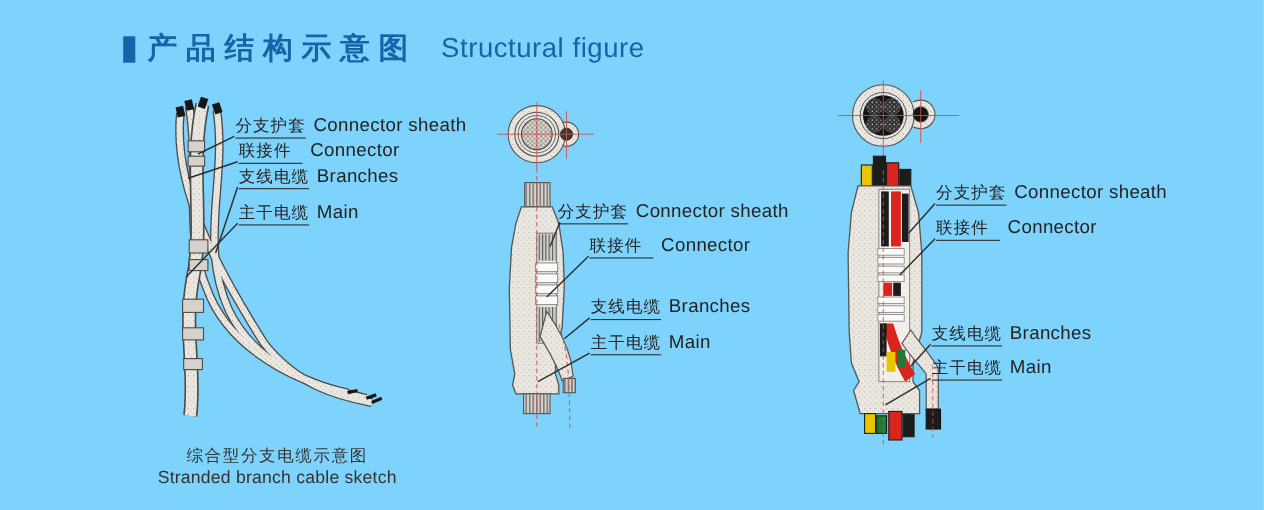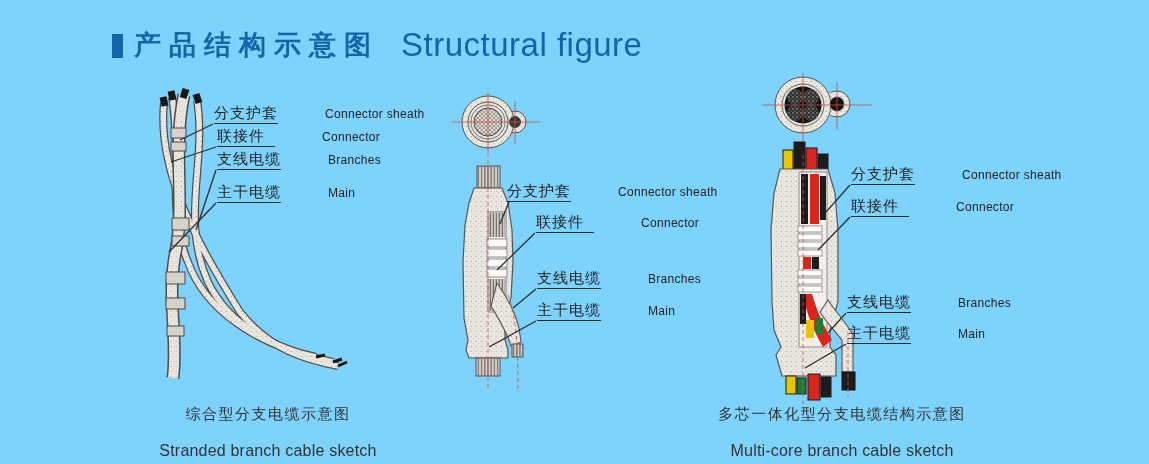--- a/index.html
+++ b/index.html
@@ -3,33 +3,33 @@
 <meta charset="utf-8">
 <style>
   html,body { margin:0; padding:0; background:#ffffff; }
   .page {
     position:relative; width:1149px; height:464px; background:#7dd3fc;
     font-family:"Liberation Sans","DejaVu Sans",sans-serif; overflow:hidden;
   }
   .header { position:absolute; left:112px; top:26px; display:flex; align-items:center; }
   .bullet { width:11px; height:24px; background:#1464a9; margin-right:11px; margin-top:2px; }
   .title-zh { font-size:27px; font-weight:bold; color:#1464a9; letter-spacing:8px; white-space:nowrap; }
-  .title-en { font-size:33px; font-weight:500; color:#1464a9; margin-left:22px; letter-spacing:0.5px; white-space:nowrap; }
+  .title-en { font-size:25px; font-weight:500; color:#1464a9; margin-left:22px; letter-spacing:0.5px; white-space:nowrap; }
 
   .art { position:absolute; left:0; top:0; }
 
   .lbl { position:absolute; white-space:nowrap; color:#232323; font-size:15px; line-height:1; }
   .lbl .zh { display:inline-block; min-width:58px; border-bottom:1.2px solid #2e2e2e;
              padding-bottom:3px; letter-spacing:1px; margin-right:7px; }
-  .lbl .en { font-size:12px; letter-spacing:0.3px;margin-left:40px; }
+  .lbl .en { font-size:17px; letter-spacing:0.3px; }
 
   .caption { position:absolute; width:300px; text-align:center; color:#333; top:405px; }
   .caption .zh { display:block; font-size:15px; letter-spacing:1.5px; }
-  .caption .en { display:block; font-size:16px; margin-top:18px; letter-spacing:0.2px; }
-  .cap1 { left:118px; } .cap2 { left:400px; } .cap3 { left:692px; }
+  .caption .en { display:block; font-size:16px; margin-top:2px; letter-spacing:0.2px; }
+  .cap1 { left:102px; } .cap2 { left:400px; } .cap3 { left:692px; }
 </style>
 </head>
 <body>
 
 <div class="page">
 
   <div class="header">
     <div class="bullet"></div>
     <span class="title-zh">产品结构示意图</span>
     <span class="title-en">Structural figure</span>
@@ -251,18 +251,14 @@
   <div class="lbl" style="left:847px; top:325px;">
     <span class="zh">主干电缆</span><span class="en">Main</span>
   </div>
 
   <div class="caption cap1">
     <span class="zh">综合型分支电缆示意图</span>
     <span class="en">Stranded branch cable sketch</span>
   </div>
   <div class="caption cap2">
   </div>
-  <div class="caption cap3">
-    <span class="zh">多芯一体化型分支电缆结构示意图</span>
-    <span class="en">Multi-core branch cable sketch</span>
-  </div>
 
 </div>
 
 </body></html>

